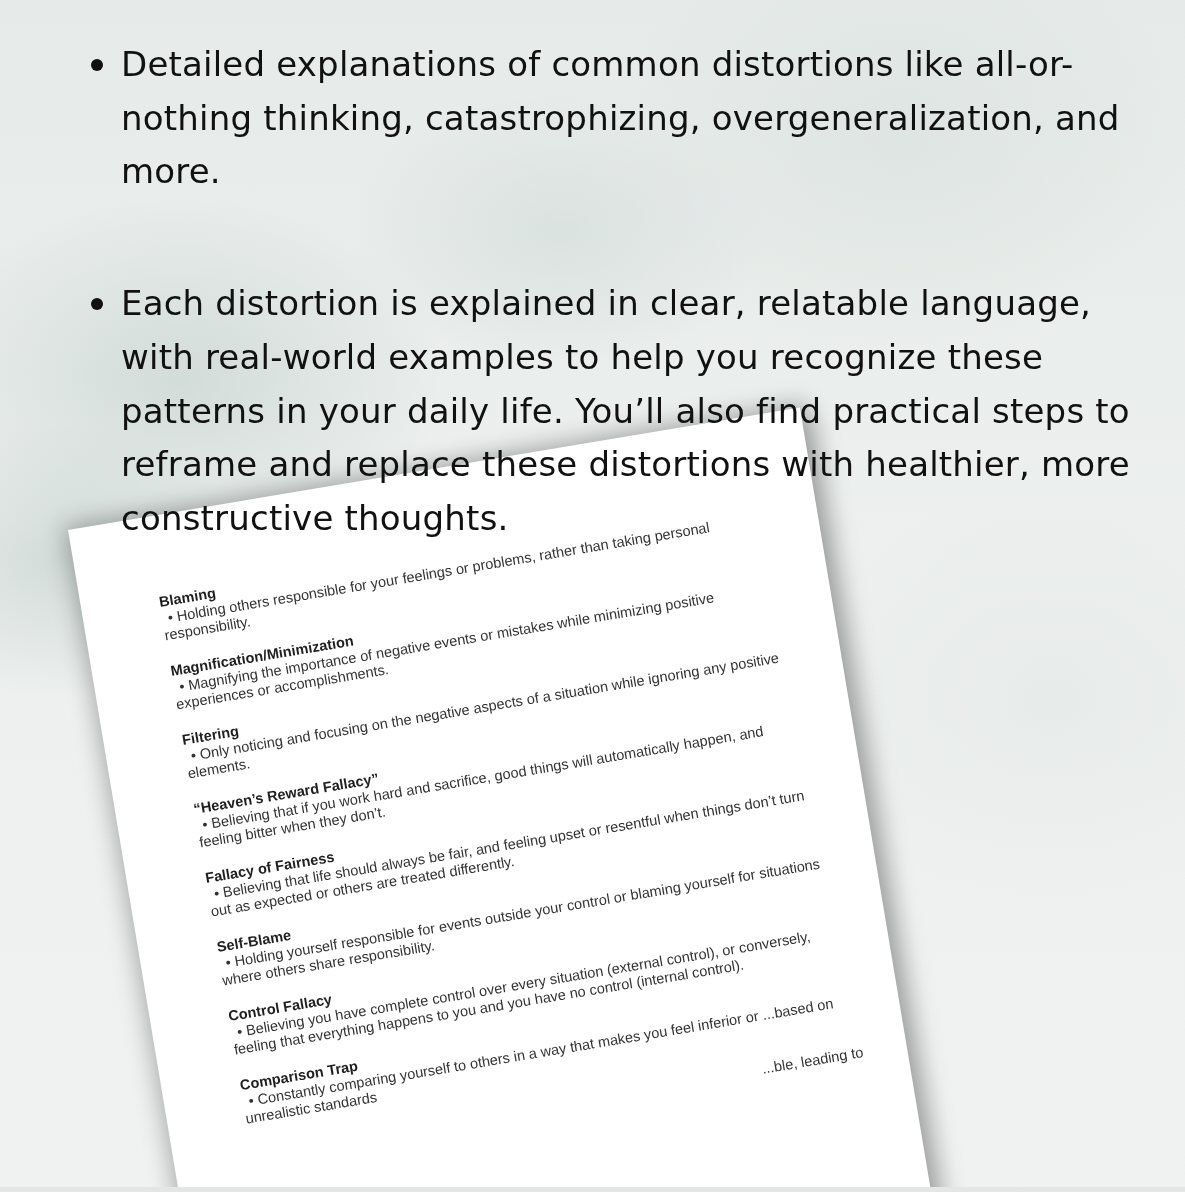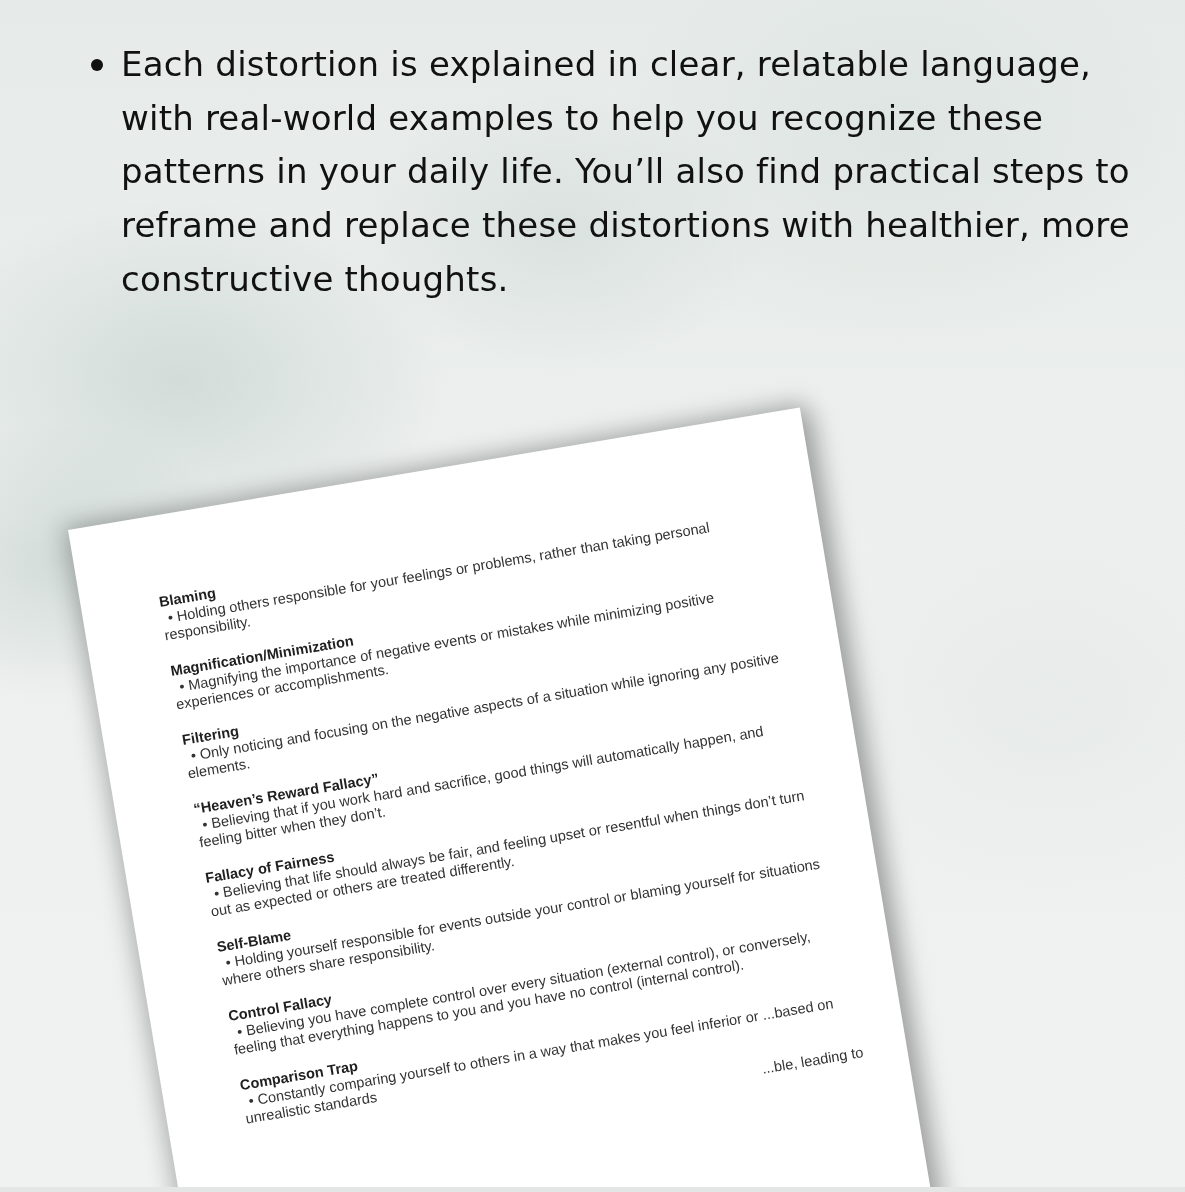--- a/index.html
+++ b/index.html
@@ -153,17 +153,21 @@
     <div class="entry" style="text-align:right;">
       <div class="entry-desc">...ble, leading to</div>
     </div>
 
   </div>
 </div>
 
 <ul class="bullets">
   <li class="bullet-item">
     <span class="bullet-marker"></span>
+    <span>Detailed explanations of common distortions like all-or-nothing thinking, catastrophizing, overgeneralization, and more.</span>
+  </li>
+  <li class="bullet-item">
+    <span class="bullet-marker"></span>
     <span>Each distortion is explained in clear, relatable language, with real-world examples to help you recognize these patterns in your daily life. You’ll also find practical steps to reframe and replace these distortions with healthier, more constructive thoughts.</span>
   </li>
 </ul>
 
 <div class="bottom-strip"></div>
 
 </body></html>

